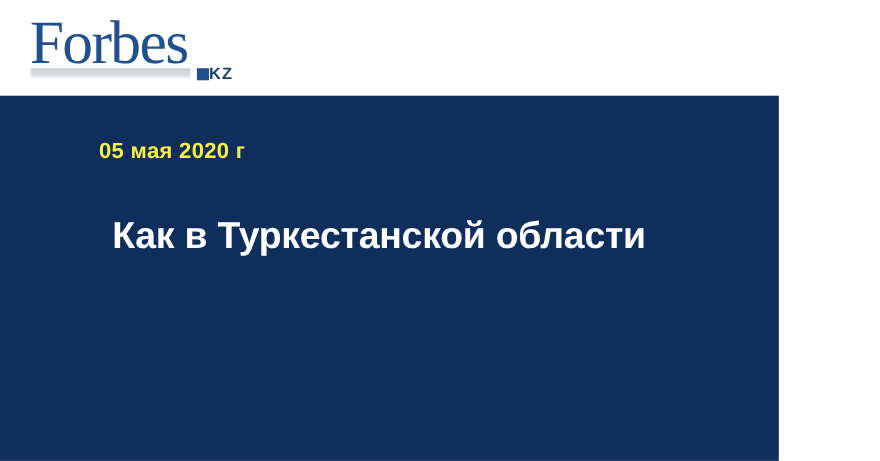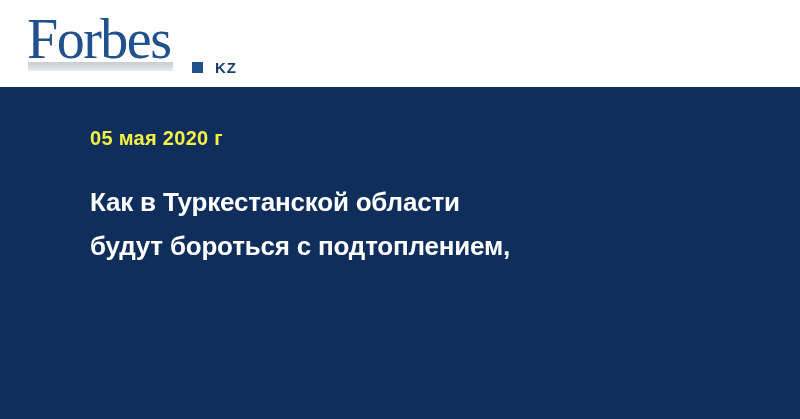--- a/index.html
+++ b/index.html
@@ -59,25 +59,25 @@
     position: absolute;
     left: 1px;
     top: 49px;
     width: 145px;
     height: 9px;
     background: linear-gradient(to bottom, #c9cdd2 0%, #d8dbdf 55%, #eceef0 100%);
   }
 
   .logo-kz {
     position: absolute;
-    left: 165px;
+    left: 152px;
     top: 47px;
     display: flex;
     align-items: center;
-    gap: 12px;
+    gap: 0;
   }
 
   .logo-kz-square {
     width: 11px;
     height: 11px;
     background: #21518c;
     display: block;
   }
 
   .logo-kz-text {
@@ -87,21 +87,21 @@
     line-height: 15px;
     letter-spacing: 1px;
     color: #18416f;
   }
 
   
   .hero {
     position: absolute;
     left: 0;
     top: 87px;
-    width: 800px;
+    width: 708px;
     height: 332px;
     background: #102e5b;
   }
 
   .hero-inner {
     position: absolute;
     left: 90px;
     top: 0;
     right: 60px;
   }
@@ -119,25 +119,25 @@
     white-space: nowrap;
   }
 
   .headline {
     position: absolute;
     left: 0;
     top: 93px;
     width: 590px;
     font-family: "Liberation Sans", sans-serif;
     font-weight: 700;
-    font-size: 26px;
+    font-size: 34px;
     line-height: 44px;
     letter-spacing: -0.2px;
     color: #ffffff;
-    margin: 0;
+    margin: 12px;
   }
 
   .headline-line {
     display: block;
     white-space: nowrap;
   }
 </style>
 </head>
 <body>
 
@@ -154,19 +154,18 @@
     </div>
   </div>
 
   <div class="hero">
     <div class="hero-inner">
 
       <div class="date">05 мая 2020 г</div>
 
       <h1 class="headline">
         <span class="headline-line">Как в Туркестанской области</span>
-        <span class="headline-line">будут бороться с подтоплением,</span>
       </h1>
 
     </div>
   </div>
 
 </div>
 
 </body></html>

